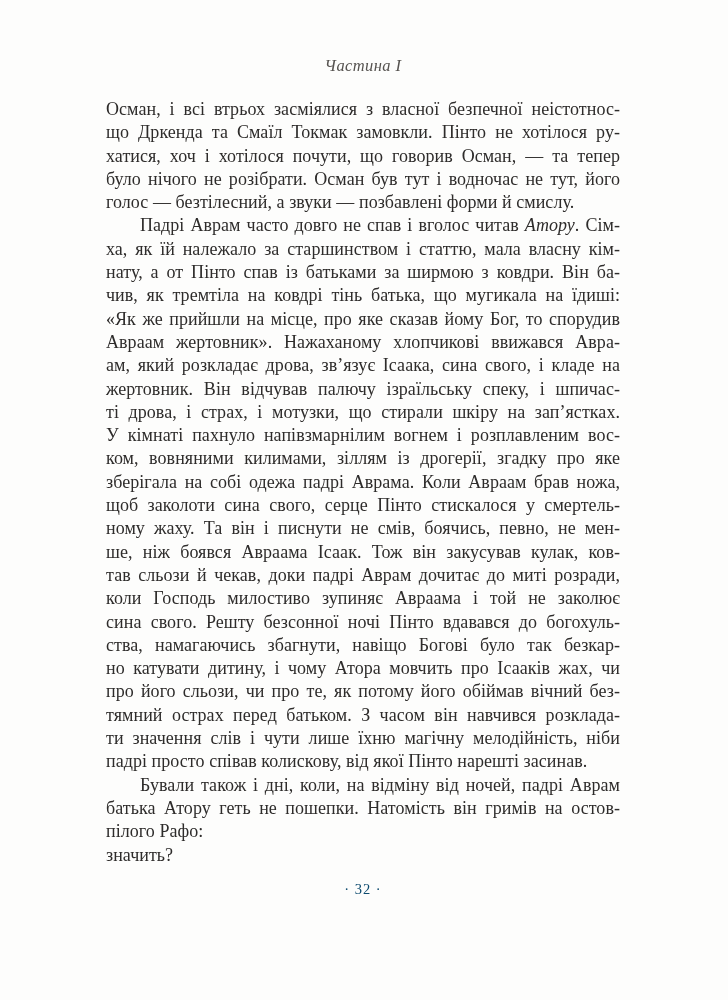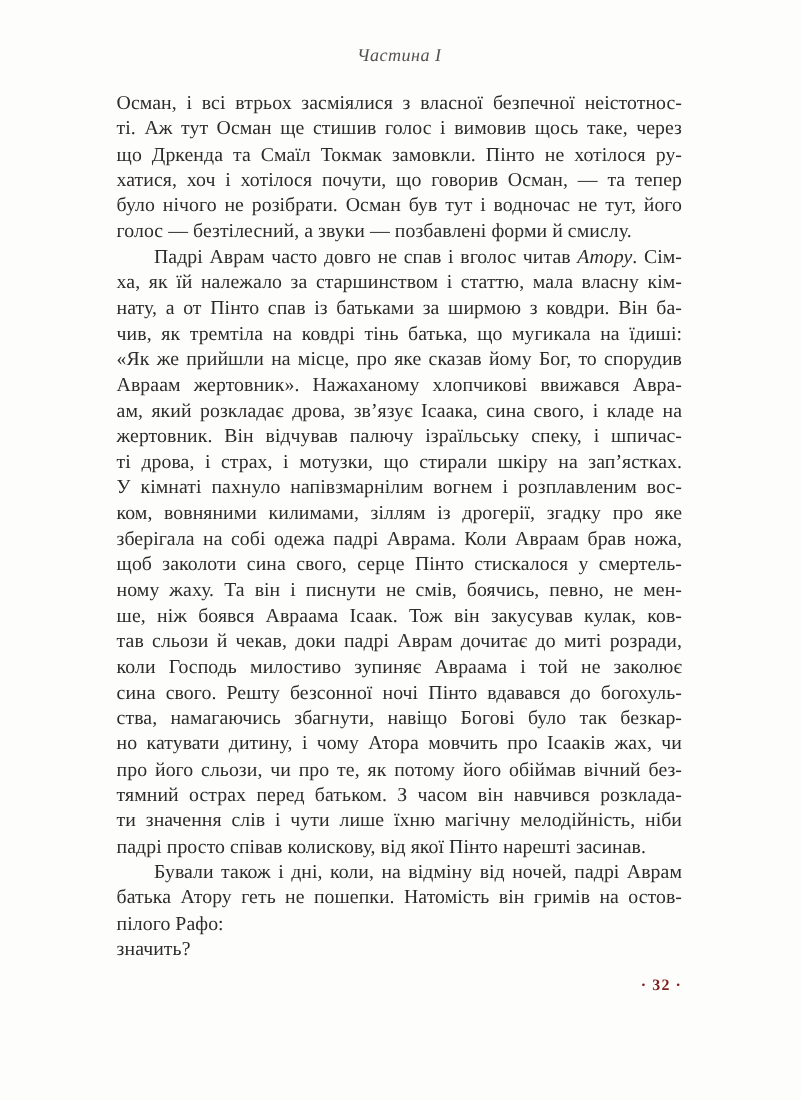--- a/index.html
+++ b/index.html
@@ -11,21 +11,21 @@
     height: 1000px;
     background: #fdfdfc;
     overflow: hidden;
     font-family: "Liberation Serif", "DejaVu Serif", serif;
     color: #2e2c2b;
   }
   .page {
     box-sizing: border-box;
     width: 728px;
     height: 848px;
-    padding-top: 39px;
+    padding-top: 55px;
   }
   .running-header {
     width: 514px;
     margin: 0 0 0 106px;
     text-align: center;
     font-style: italic;
     font-size: 16.5px;
     line-height: 21px;
     letter-spacing: 0.4px;
     color: #565350;
@@ -46,37 +46,35 @@
   }
   .line.findent {
     text-indent: 34px;
   }
   .ital {
     font-style: italic;
   }
   .page-number {
     width: 514px;
     margin: 14px 0 0 106px;
-    text-align: right;
+    text-align: center;
     font-size: 14.5px;
     letter-spacing: 1px;
-    color: #7f1d1d;
-    font-weight: bold;
+    color: #0c4a6e;
   }
 </style>
 </head>
 <body>
 
 <div class="page">
   <div class="running-header">Частина I</div>
 
   <div class="text-block">
       <div>
         <div class="line"><span>Осман, і всі втрьох засміялися з власної безпечної неістотнос-</span></div>
-        <div class="line"><span>ті. Аж тут Осман ще стишив голос і вимовив щось таке, через</span></div>
         <div class="line"><span>що Дркенда та Смаїл Токмак замовкли. Пінто не хотілося ру-</span></div>
         <div class="line"><span>хатися, хоч і хотілося почути, що говорив Осман, — та тепер</span></div>
         <div class="line"><span>було нічого не розібрати. Осман був тут і водночас не тут, його</span></div>
         <div class="line plast"><span>голос — безтілесний, а звуки — позбавлені форми й смислу.</span></div>
       </div>
       <div>
         <div class="line findent"><span>Падрі Аврам часто довго не спав і вголос читав </span><span class="ital">Атору</span><span>. Сім-</span></div>
         <div class="line"><span>ха, як їй належало за старшинством і статтю, мала власну кім-</span></div>
         <div class="line"><span>нату, а от Пінто спав із батьками за ширмою з ковдри. Він ба-</span></div>
         <div class="line"><span>чив, як тремтіла на ковдрі тінь батька, що мугикала на їдиші:</span></div>

